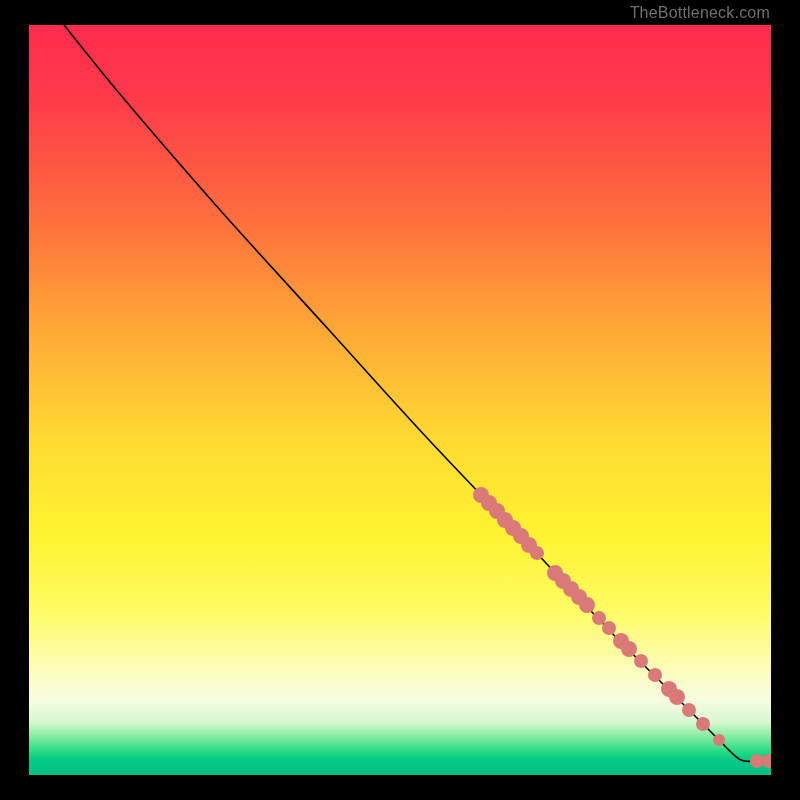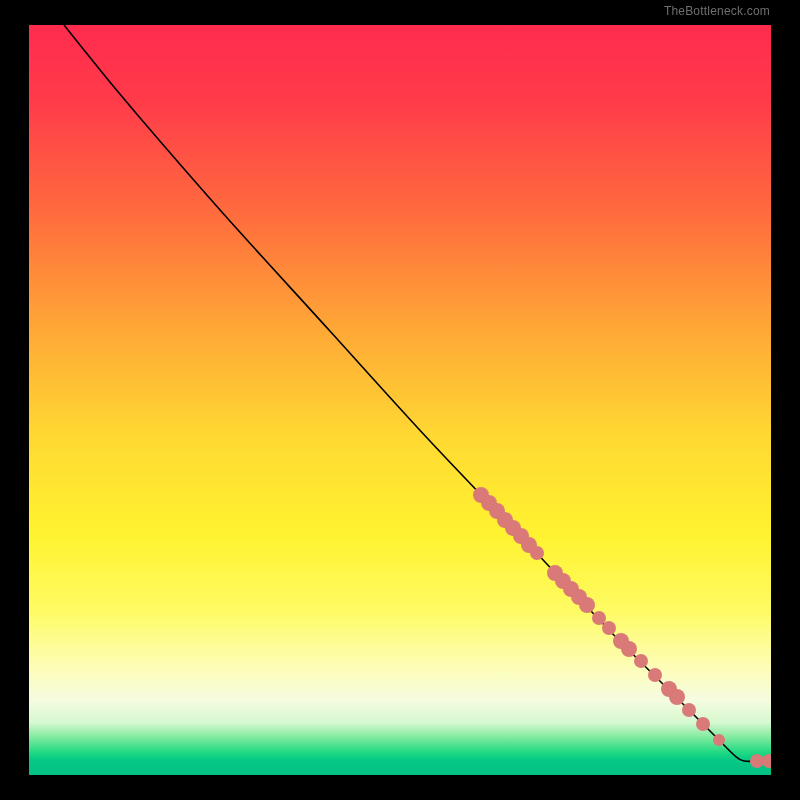--- a/index.html
+++ b/index.html
@@ -40,21 +40,21 @@
       #1fd983 97%,
       #06c985 98%,
       #02c083 100%
     );
   }
   .attribution {
     position: absolute;
     top: 4px;
     right: 30px;
     color: #6f6f6f;
-    font-size: 12px;
+    font-size: 16px;
     font-weight: 500;
     letter-spacing: 0.2px;
   }
   svg.overlay {
     position: absolute;
     left: 0;
     top: 0;
     width: 742px;
     height: 750px;
   }

